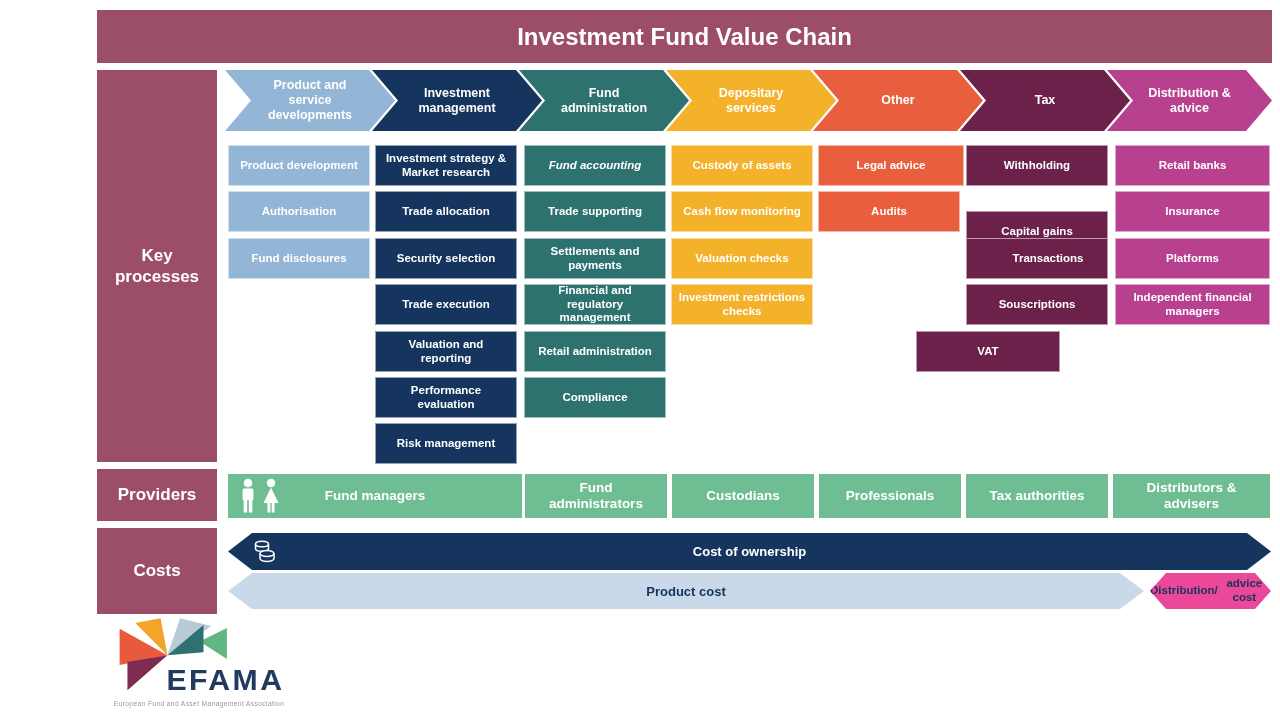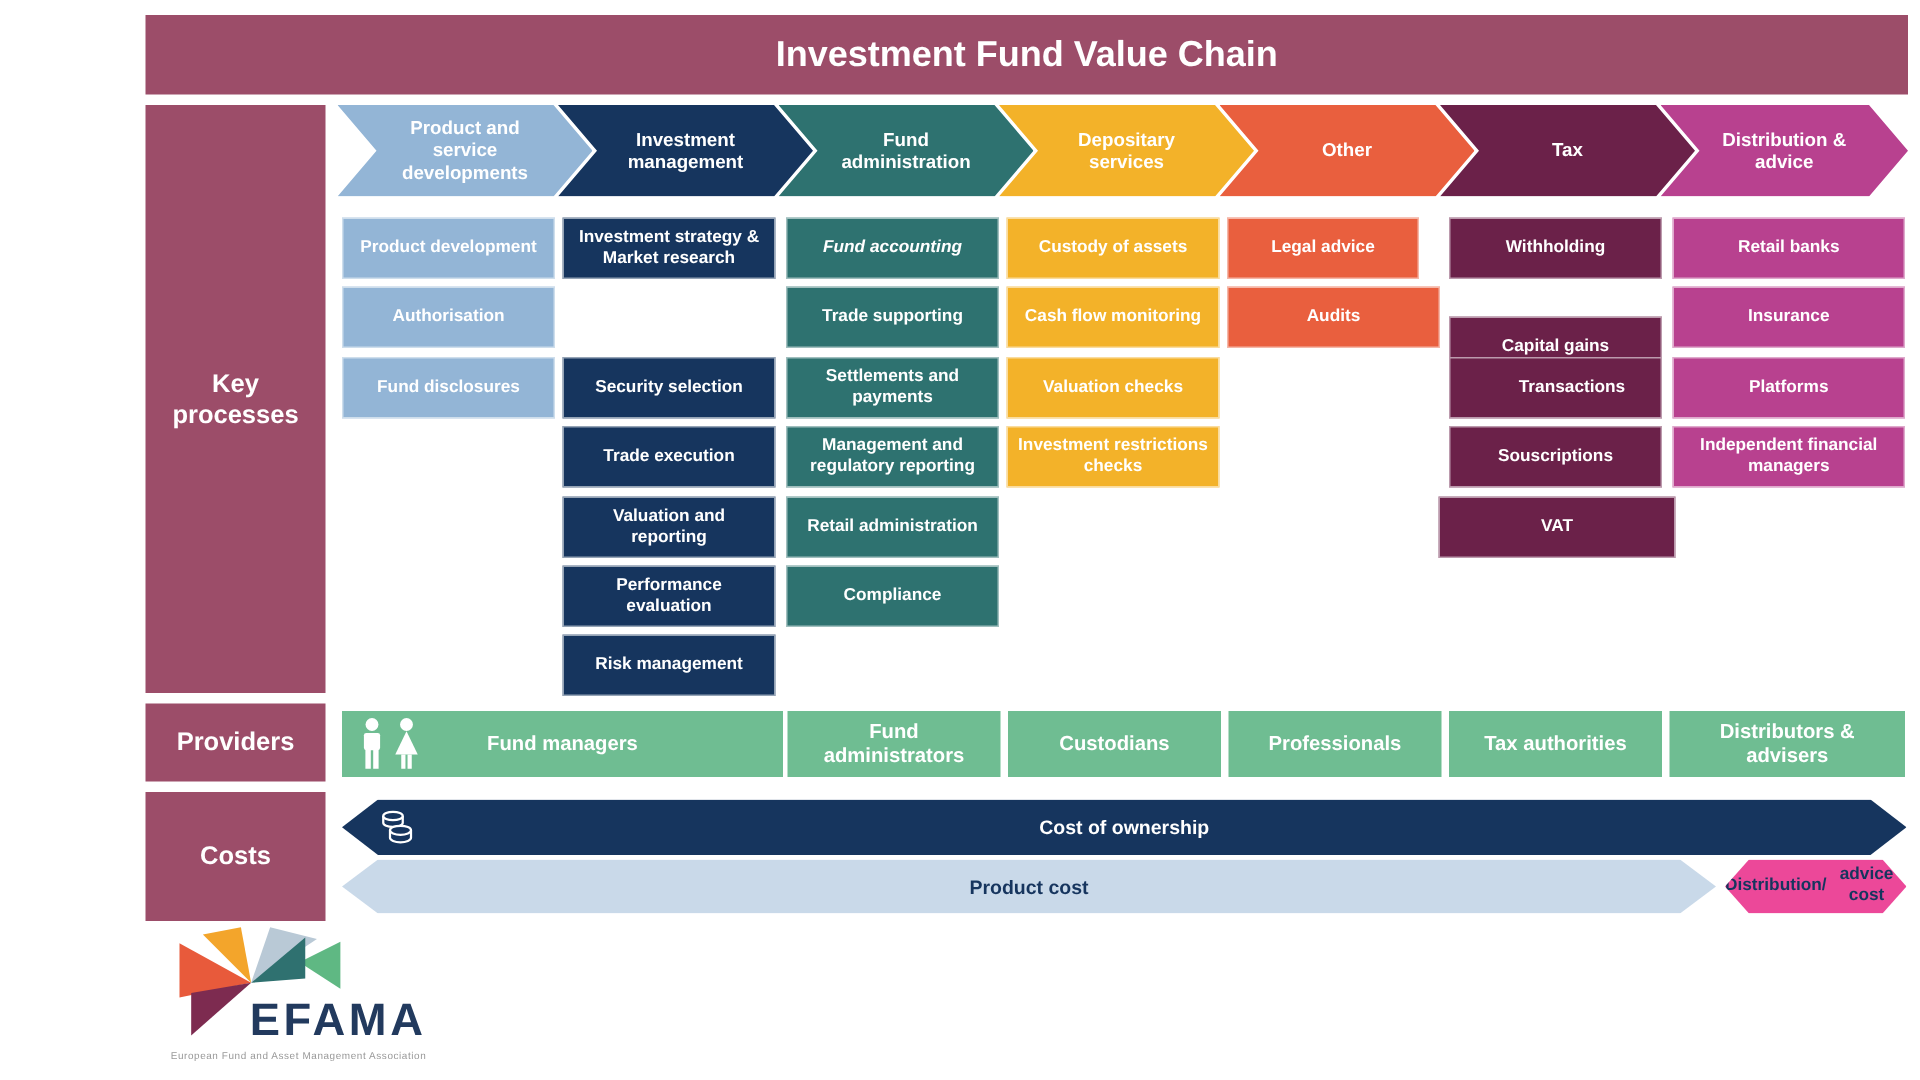--- a/index.html
+++ b/index.html
@@ -78,46 +78,47 @@
   <div class="chev c4" style="left:666px; width:170px;">Depositary services</div>
   <div class="chev c5" style="left:813px; width:170px;">Other</div>
   <div class="chev c6" style="left:960px; width:170px;">Tax</div>
   <div class="chev c7" style="left:1107px; width:165px;">Distribution &amp; advice</div>
 
   <div class="pbox c1" style="left:228px; width:142px; top:145px;">Product development</div>
   <div class="pbox c1" style="left:228px; width:142px; top:191px;">Authorisation</div>
   <div class="pbox c1" style="left:228px; width:142px; top:238px;">Fund disclosures</div>
 
   <div class="pbox c2" style="left:375px; width:142px; top:145px;">Investment strategy &amp; Market research</div>
+  <div class="pbox c2" style="left:375px; width:142px; top:191px;">Trade allocation</div>
   <div class="pbox c2" style="left:375px; width:142px; top:238px;">Security selection</div>
   <div class="pbox c2" style="left:375px; width:142px; top:284px;">Trade execution</div>
   <div class="pbox c2" style="left:375px; width:142px; top:331px;">Valuation and reporting</div>
   <div class="pbox c2" style="left:375px; width:142px; top:377px;">Performance evaluation</div>
   <div class="pbox c2" style="left:375px; width:142px; top:423px;">Risk management</div>
 
   <div class="pbox c3" style="left:524px; width:142px; top:145px;font-style:italic;">Fund accounting</div>
   <div class="pbox c3" style="left:524px; width:142px; top:191px;">Trade supporting</div>
   <div class="pbox c3" style="left:524px; width:142px; top:238px;">Settlements and payments</div>
-  <div class="pbox c3" style="left:524px; width:142px; top:284px;">Management and regulatory reporting</div>
+  <div class="pbox c3" style="left:524px; width:142px; top:284px;">Financial and regulatory management</div>
   <div class="pbox c3" style="left:524px; width:142px; top:331px;">Retail administration</div>
   <div class="pbox c3" style="left:524px; width:142px; top:377px;">Compliance</div>
 
   <div class="pbox c4" style="left:671px; width:142px; top:145px;">Custody of assets</div>
   <div class="pbox c4" style="left:671px; width:142px; top:191px;">Cash flow monitoring</div>
   <div class="pbox c4" style="left:671px; width:142px; top:238px;">Valuation checks</div>
   <div class="pbox c4" style="left:671px; width:142px; top:284px;">Investment restrictions checks</div>
 
-  <div class="pbox c5" style="left:818px; width:128px; top:145px;">Legal advice</div>
+  <div class="pbox c5" style="left:818px; width:146px; top:145px;">Legal advice</div>
   <div class="pbox c5" style="left:818px; width:142px; top:191px;">Audits</div>
 
   <div class="pbox c6" style="left:966px; width:142px; top:145px;">Withholding</div>
   <div class="pbox c6" style="left:966px; width:142px; top:191px;margin-top:20px;">Capital gains</div>
   <div class="pbox c6" style="left:966px; width:142px; top:238px;padding-left:28px;">Transactions</div>
   <div class="pbox c6" style="left:966px; width:142px; top:284px;">Souscriptions</div>
-  <div class="pbox c6" style="left:959px; width:158px; top:331px;">VAT</div>
+  <div class="pbox c6" style="left:916px; width:144px; top:331px;">VAT</div>
 
   <div class="pbox c7" style="left:1115px; width:155px; top:145px;">Retail banks</div>
   <div class="pbox c7" style="left:1115px; width:155px; top:191px;">Insurance</div>
   <div class="pbox c7" style="left:1115px; width:155px; top:238px;">Platforms</div>
   <div class="pbox c7" style="left:1115px; width:155px; top:284px;">Independent financial managers</div>
 
   <div class="prov" style="left:228px; width:294px;">
     <span class="icon-people">
       <svg width="52" height="36" viewBox="0 0 52 36" aria-hidden="true">
         <g fill="#ffffff">

